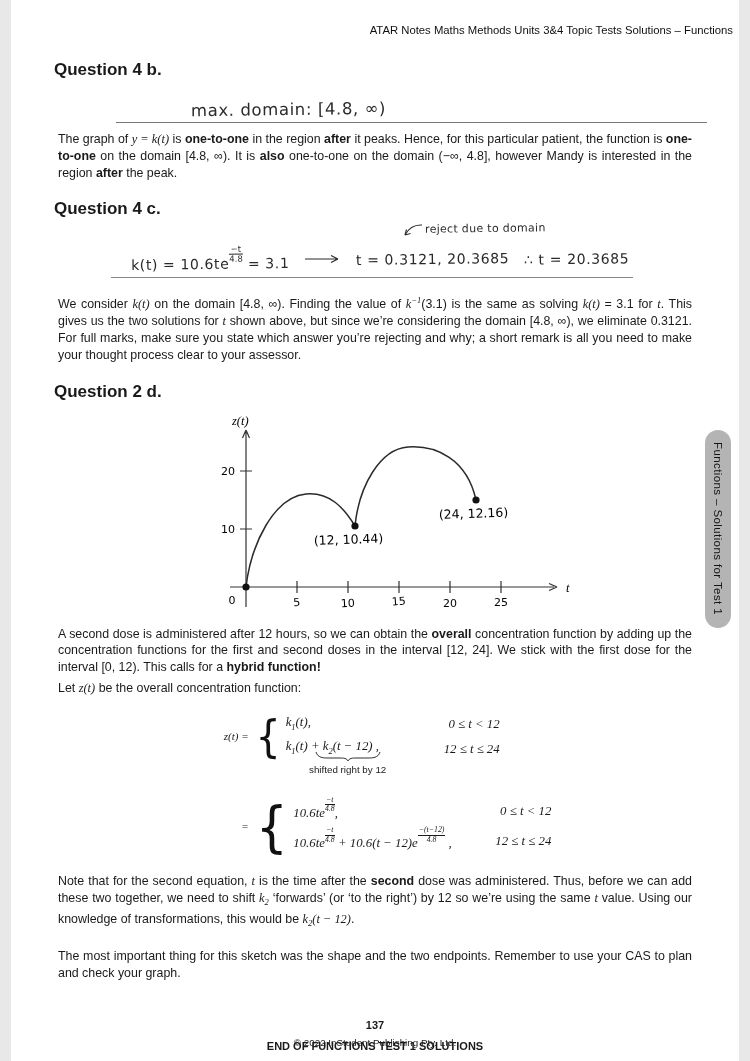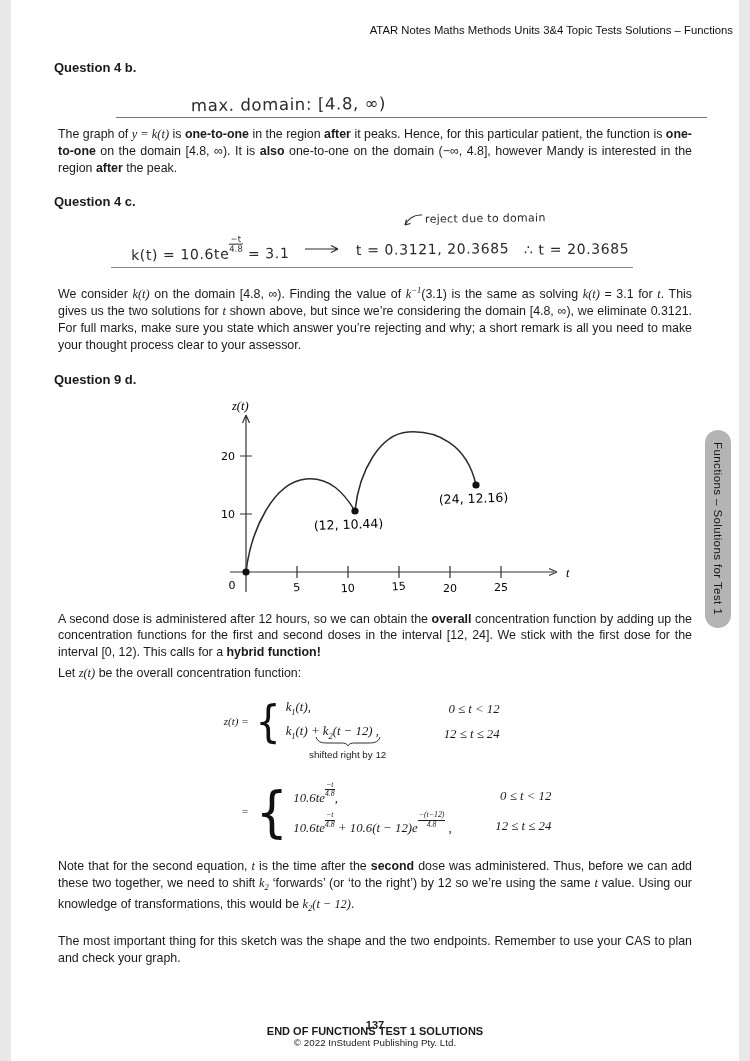--- a/index.html
+++ b/index.html
@@ -1,20 +1,20 @@
 <!DOCTYPE html>
 <html><head>
 <meta charset="utf-8">
 <style>
   html,body{margin:0;padding:0;background:#e8e8e8;}
   .page{position:relative;width:728px;height:1061px;background:#ffffff;
         font-family:"Liberation Sans",sans-serif;color:#1a1a1a;overflow:hidden;margin:0 auto;}
   .running-header{position:absolute;top:24px;right:6px;font-size:11.3px;color:#111;}
   .content{padding:60px 43px 0 43px;}
-  .qheading{font-weight:bold;font-size:13px;margin:0;}
+  .qheading{font-weight:bold;font-size:17px;margin:0;}
   .body{font-size:12.4px;line-height:16.8px;text-align:justify;margin:4px;}
   .b{font-weight:bold;}
   .m{font-family:"Liberation Serif",serif;font-style:italic;}
   sup.msup{font-family:"Liberation Serif",serif;font-style:italic;font-size:8.5px;}
   sub.msub{font-family:"Liberation Serif",serif;font-style:italic;font-size:8.5px;}
 
   
   .hw{font-family:"DejaVu Sans",sans-serif;color:#2a2a2a;letter-spacing:0.6px;display:inline-block;transform:rotate(-0.7deg);}
   .answer-line{margin:20px 0 6px 62px;width:516px;border-bottom:1px solid #777;padding:0 0 3px 75px;}
   .answer-line .hw{font-size:16.5px;}
@@ -110,21 +110,21 @@
         <svg width="38" height="10" viewBox="0 0 38 10">
           <path d="M1,5 L34,5 M34,5 L27,1.5 M34,5 L27,8.5" fill="none" stroke="#2a2a2a" stroke-width="1.2"></path>
         </svg>
         <span class="hw">t = 0.3121, 20.3685</span>
         <span class="hw">∴ t = 20.3685</span>
       </div>
     </div>
 
     <p class="body mt14"><span>We consider </span><span class="m">k(t)</span><span> on the domain [4.8, ∞). Finding the value of </span><span class="m">k</span><sup class="msup">−1</sup><span>(3.1) is the same as solving </span><span class="m">k(t)</span><span> = 3.1 for </span><span class="m">t</span><span>. This gives us the two solutions for </span><span class="m">t</span><span> shown above, but since we’re considering the domain [4.8, ∞), we eliminate 0.3121. For full marks, make sure you state which answer you’re rejecting and why; a short remark is all you need to make your thought process clear to your assessor.</span></p>
 
-    <div class="qheading mt18">Question 9 d.</div>
+    <div class="qheading mt18">Question 2 d.</div>
 
     <div class="figure-wrap">
       <svg width="400" height="202" viewBox="0 0 400 202">
 
         <path d="M50,195 L50,20 M50,18 L46.5,26 M50,18 L53.5,26" fill="none" stroke="#333" stroke-width="1.2"></path>
         <path d="M34,175 L358,175 M361,175 L353,171.5 M361,175 L353,178.5" fill="none" stroke="#333" stroke-width="1.2"></path>
 
         <path d="M101,169 L101,181 M152,169 L152,181 M203,169 L203,181 M254,169 L254,181 M305,169 L305,181" stroke="#333" stroke-width="1.2"></path>
         <path d="M44,117 L56,117 M44,59 L56,59" stroke="#333" stroke-width="1.2"></path>
 

